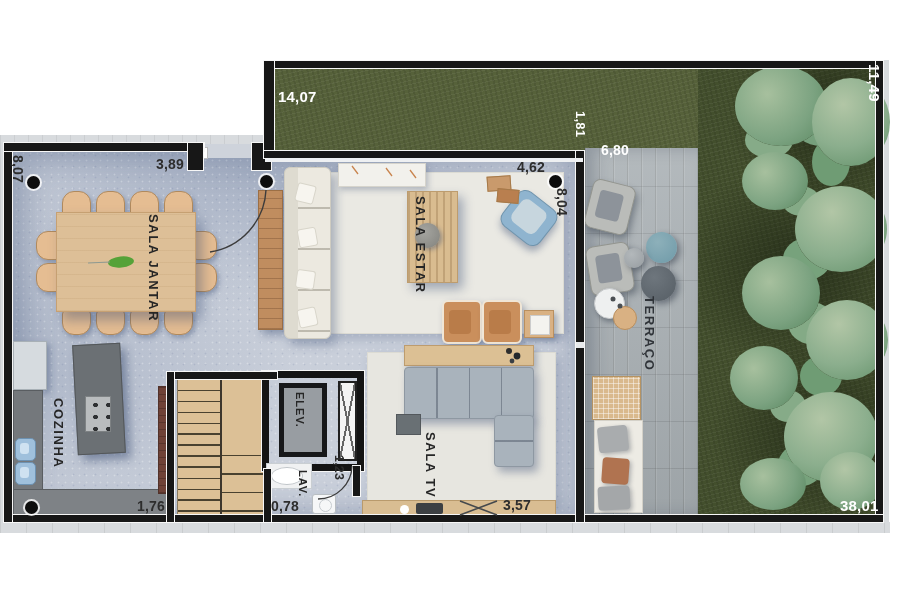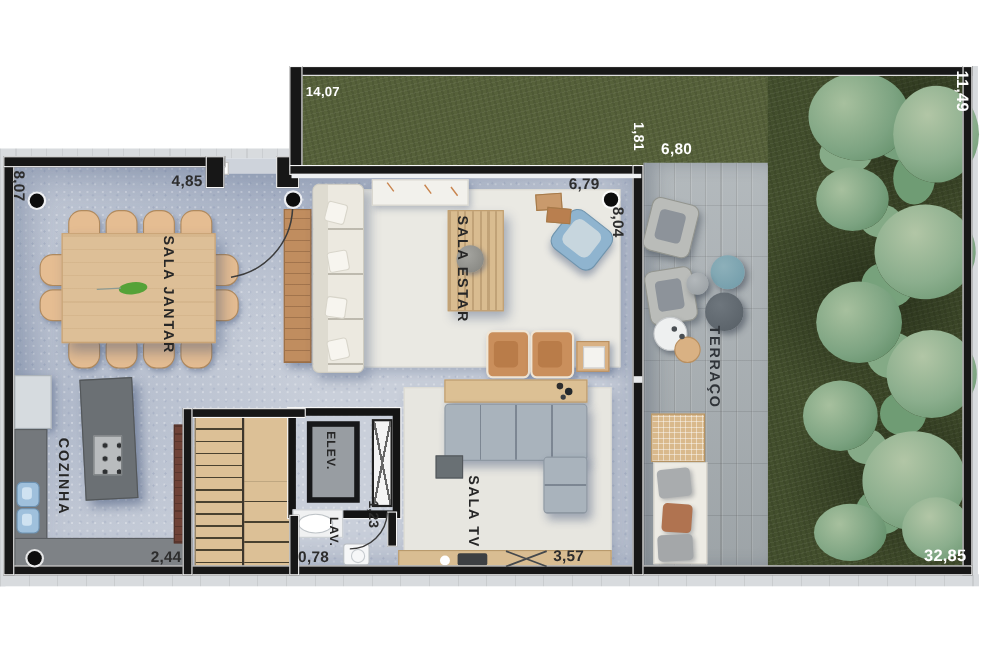--- a/index.html
+++ b/index.html
@@ -207,24 +207,24 @@
   
   .dot{position:absolute;width:13px;height:13px;border-radius:50%;background:#0d0d0d;
     box-shadow:0 0 0 2px rgba(255,255,255,.8)}
   #dot1{left:27px;top:176px}#dot2{left:260px;top:175px}#dot3{left:549px;top:175px}#dot4{left:25px;top:501px}
 
   
   .v{writing-mode:vertical-rl}
   .dim{position:absolute;color:#2d2d2d;font-size:14px;font-weight:600;letter-spacing:.2px;white-space:nowrap}
   .dim.w{color:#ffffff}
   .room{position:absolute;color:#262626;font-weight:600;font-size:13px;letter-spacing:1.6px;white-space:nowrap}
-  #lbl-14_07{left:278px;top:76px;font-size:12px}
+  #lbl-14_07{left:278px;top:88px;font-size:15px}
   #lbl-11_49{left:866px;top:64px;font-size:15px}
   #lbl-1_81{left:573px;top:111px;font-size:13px}
-  #lbl-6_80{left:601px;top:127px}
+  #lbl-6_80{left:601px;top:142px}
   #lbl-6_79{left:517px;top:159px}
   #lbl-8_04{left:554px;top:188px}
   #lbl-8_07{left:10px;top:155px}
   #lbl-3_89{left:156px;top:156px}
   #lbl-3_57{left:137px;top:498px}
   #lbl-1_85{left:271px;top:498px}
   #lbl-1_23{left:332px;top:455px;font-size:12.5px}
   #lbl-4_11{left:503px;top:497px}
   #lbl-24_17{left:840px;top:497px;font-size:15px}
   #room-jantar{left:146px;top:214px}
@@ -375,29 +375,29 @@
     <circle cx="517" cy="356" r="3.4" fill="#23282c"></circle>
     <circle cx="512" cy="361" r="2.4" fill="#3a3f44"></circle>
     <circle cx="613" cy="299" r="2.5" fill="#4a4f53"></circle>
     <circle cx="620" cy="306" r="2.5" fill="#4a4f53"></circle>
   </svg>
 
   <div class="dim w" id="lbl-14_07">14,07</div>
   <div class="dim w v" id="lbl-11_49">11,49</div>
   <div class="dim w v" id="lbl-1_81">1,81</div>
   <div class="dim w" id="lbl-6_80">6,80</div>
-  <div class="dim" id="lbl-6_79">6,79</div>
+  <div class="dim" id="lbl-6_79">4,62</div>
   <div class="dim v" id="lbl-8_04">8,04</div>
   <div class="dim v" id="lbl-8_07">8,07</div>
-  <div class="dim" id="lbl-3_89">4,85</div>
-  <div class="dim" id="lbl-3_57">2,44</div>
+  <div class="dim" id="lbl-3_89">3,89</div>
+  <div class="dim" id="lbl-3_57">1,76</div>
   <div class="dim" id="lbl-1_85">0,78</div>
   <div class="dim v" id="lbl-1_23">1,23</div>
   <div class="dim" id="lbl-4_11">3,57</div>
-  <div class="dim w" id="lbl-24_17">32,85</div>
+  <div class="dim w" id="lbl-24_17">38,01</div>
 
   <div class="room v" id="room-jantar">SALA JANTAR</div>
   <div class="room v" id="room-estar">SALA ESTAR</div>
   <div class="room v" id="room-cozinha">COZINHA</div>
   <div class="room v" id="room-tv">SALA TV</div>
   <div class="room v" id="room-elev">ELEV.</div>
   <div class="room v" id="room-lav">LAV.</div>
   <div class="room v" id="room-terraco">TERRAÇO</div>
 
 </div>

